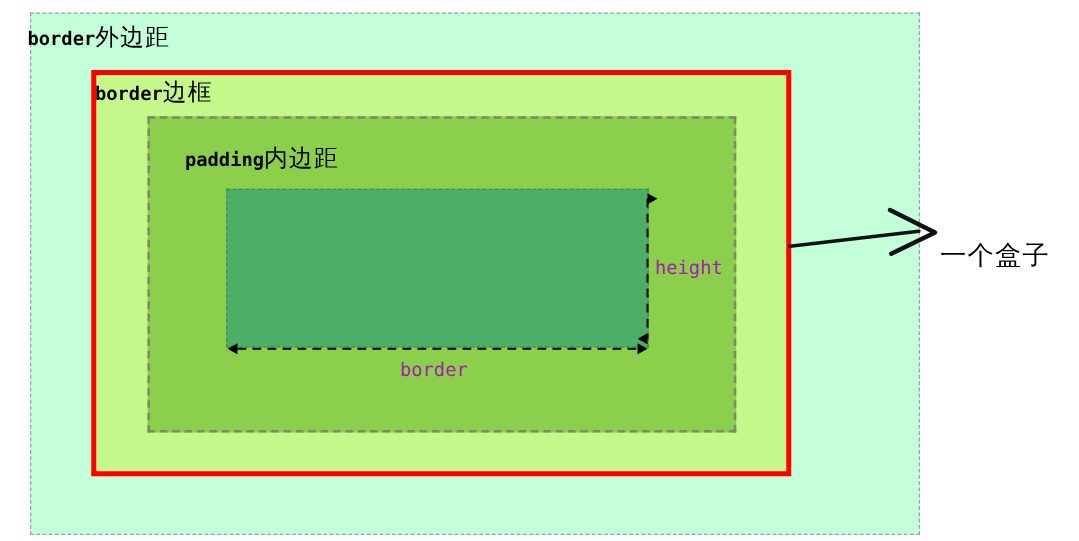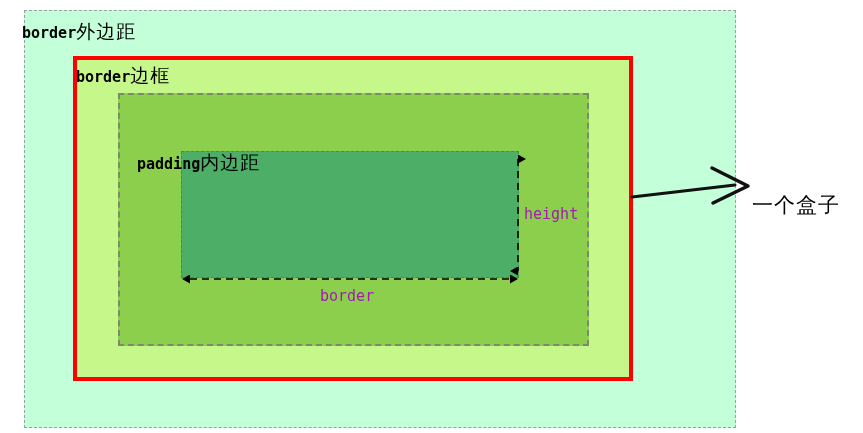--- a/index.html
+++ b/index.html
@@ -71,29 +71,29 @@
     white-space: nowrap;
     color: #000000;
     line-height: 1;
   }
   .label .mono {
     font-family: "DejaVu Sans Mono", monospace;
     font-weight: bold;
     font-size: 15px;
   }
   .label .cjk {
-    font-family: Liberation Sans, sans-serif;
+    font-family: Liberation Mono, monospace;
     font-weight: normal;
     font-size: 19px;
     letter-spacing: 1px;
   }
 
   .label-margin  { left: 22px;  top: 22px; }
   .label-border  { left: 76px;  top: 66px; }
-  .label-padding { left: 137px; top: 119px; margin-top: 34px; }
+  .label-padding { left: 148px; top: 119px; }
 
   .label-content {
     left: 181px;
     top: 205px;
     width: 338px;
     text-align: center;
     white-space: nowrap;
     color: #ffffff;
     font-family: "DejaVu Sans Mono", monospace;
     font-weight: bold;

